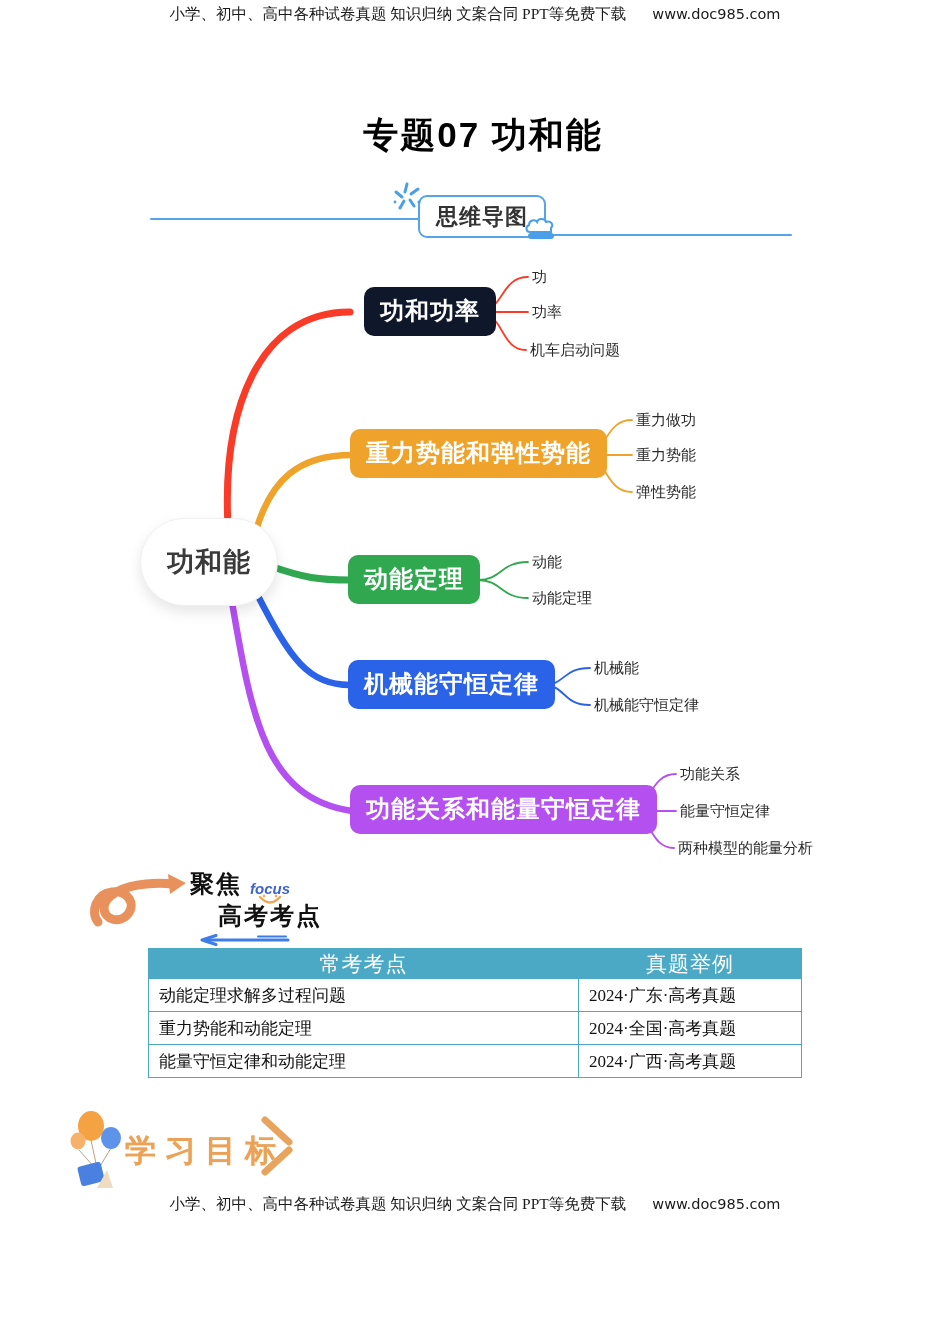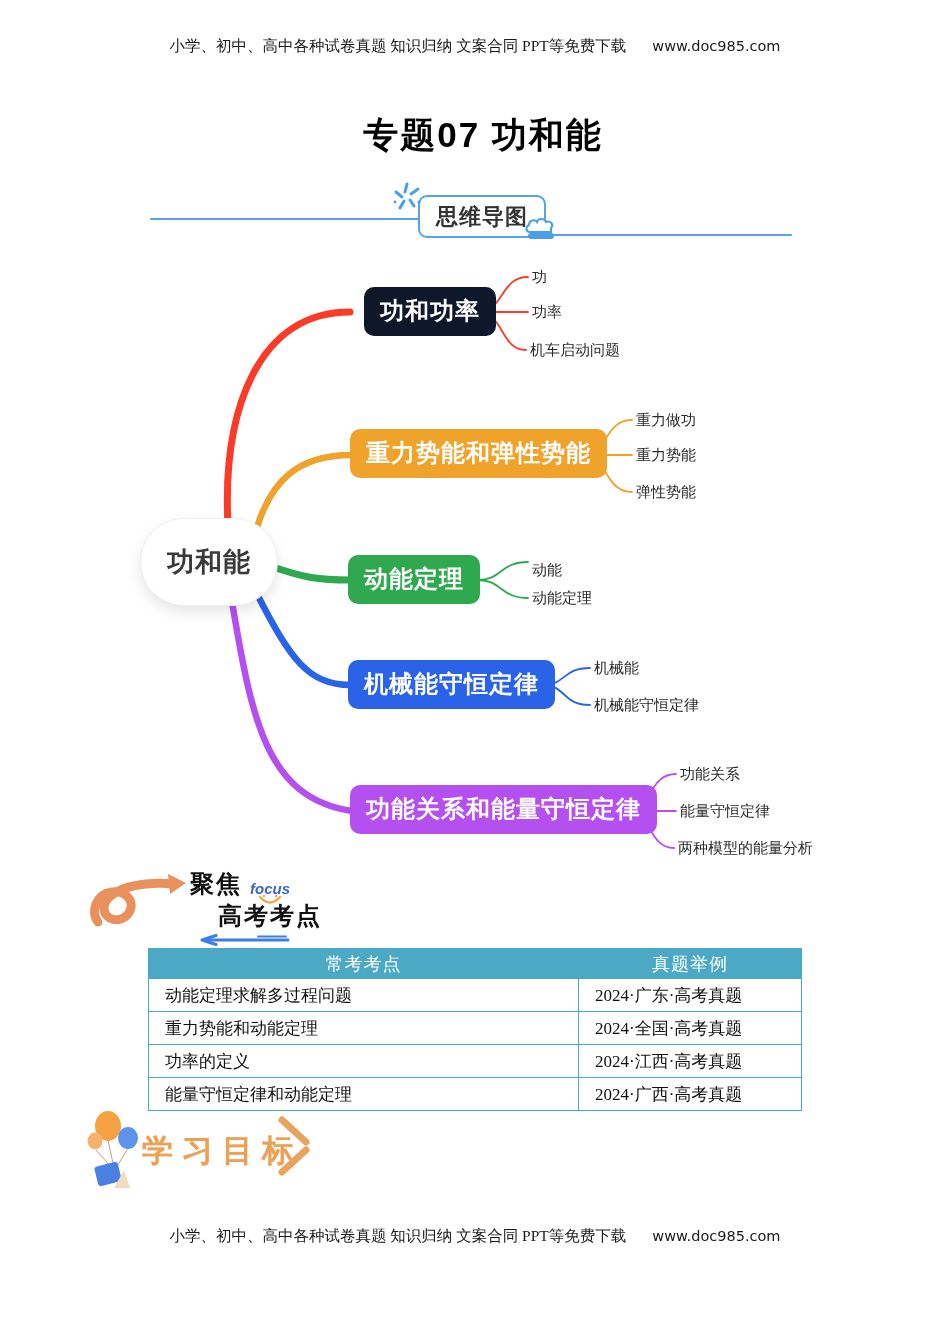--- a/index.html
+++ b/index.html
@@ -7,21 +7,20 @@
   .page {
     position:relative; width:950px; height:1344px; margin:0 auto;
     background:#ffffff; overflow:hidden;
     font-family:"Liberation Sans", sans-serif; color:#222;
   }
   
   .doc-strip {
     position:absolute; left:0; width:100%; text-align:center;
     font-family:"Liberation Serif", serif; font-size:15.5px; color:#1a1a1a;
     white-space:nowrap;
-    margin-top:32px;
   }
   .doc-strip .url { font-family:"DejaVu Sans", sans-serif; font-size:14.5px; margin-left:26px; }
   .strip-top { top:4px; }
   .strip-bottom { top:1194px; }
 
   
   .main-title {
     position:absolute; top:112px; left:0; width:100%; text-align:center;
     font-size:35px; font-weight:bold; color:#000; letter-spacing:2px;padding-left:16px;
   }
@@ -67,33 +66,33 @@
   .focus-zh2 { position:absolute; left:102px; top:34px; font-size:24px; font-weight:bold; color:#111; letter-spacing:2px;margin-left:28px; }
   .focus-underline { position:absolute; left:108px; top:66px; }
 
   
   .exam-table {
     position:absolute; left:148px; top:948px; width:653px;
     border-collapse:collapse; table-layout:fixed;
     font-family:"Liberation Serif", serif;
   }
   .exam-table th {
-    height:30px; color:#fff; font-size:18px; font-weight:normal;
+    height:30px; color:#fff; font-size:21px; font-weight:normal;
     text-align:center; letter-spacing:1px;
   }
   .exam-table td {
     height:33px; background:#fff; color:#111; font-size:17px;
-    padding-left:16px; text-align:left;
+    padding-left:10px; text-align:left;
   }
   .exam-table th, .exam-table td { border:1.5px solid #4ba9c6; }
   .exam-table col.c1 { width:430px; }
   .exam-table col.c2 { width:223px; }
 
   
-  .goals-sec { position:absolute; left:84px; top:1108px; width:260px; height:86px; }
+  .goals-sec { position:absolute; left:67px; top:1108px; width:260px; height:86px; }
   .goals-balloons { position:absolute; left:0; top:0; }
   .goals-text {
     position:absolute; left:58px; top:22px; font-size:31px; font-weight:bold;
     color:#e9a257; letter-spacing:9px; white-space:nowrap;
     text-shadow:0 0 1px #f6c88f;
   }
   .goals-chevron { position:absolute; left:192px; top:6px; }
 </style>
 </head>
 <body>
@@ -190,21 +189,21 @@
     </div>
 
     <span class="child-label" style="left:532px; top:27px;">功</span>
     <span class="child-label" style="left:532px; top:62px;">功率</span>
     <span class="child-label" style="left:530px; top:100px;">机车启动问题</span>
 
     <span class="child-label" style="left:636px; top:170px;">重力做功</span>
     <span class="child-label" style="left:636px; top:205px;">重力势能</span>
     <span class="child-label" style="left:636px; top:242px;">弹性势能</span>
 
-    <span class="child-label" style="left:532px; top:312px;margin-top:8px;">动能</span>
+    <span class="child-label" style="left:532px; top:312px;">动能</span>
     <span class="child-label" style="left:532px; top:348px;">动能定理</span>
 
     <span class="child-label" style="left:594px; top:418px;">机械能</span>
     <span class="child-label" style="left:594px; top:455px;">机械能守恒定律</span>
 
     <span class="child-label" style="left:680px; top:524px;">功能关系</span>
     <span class="child-label" style="left:680px; top:561px;">能量守恒定律</span>
     <span class="child-label" style="left:678px; top:598px;">两种模型的能量分析</span>
   </div>
 
@@ -248,24 +247,20 @@
       </tr>
     </thead>
     <tbody>
       <tr>
         <td>动能定理求解多过程问题</td>
         <td>2024·广东·高考真题</td>
       </tr>
       <tr>
         <td>重力势能和动能定理</td>
         <td>2024·全国·高考真题</td>
-      </tr>
-      <tr>
-        <td>功率的定义</td>
-        <td>2024·江西·高考真题</td>
       </tr>
       <tr>
         <td>能量守恒定律和动能定理</td>
         <td>2024·广西·高考真题</td>
       </tr>
     </tbody>
   </table>
 
   <div class="goals-sec">
     <span class="goals-balloons">

